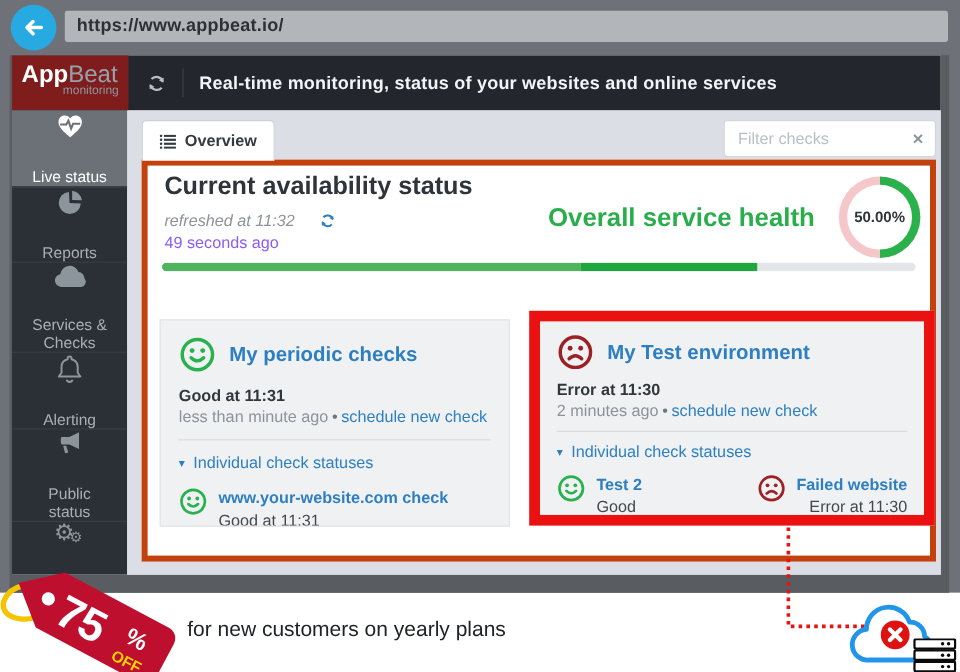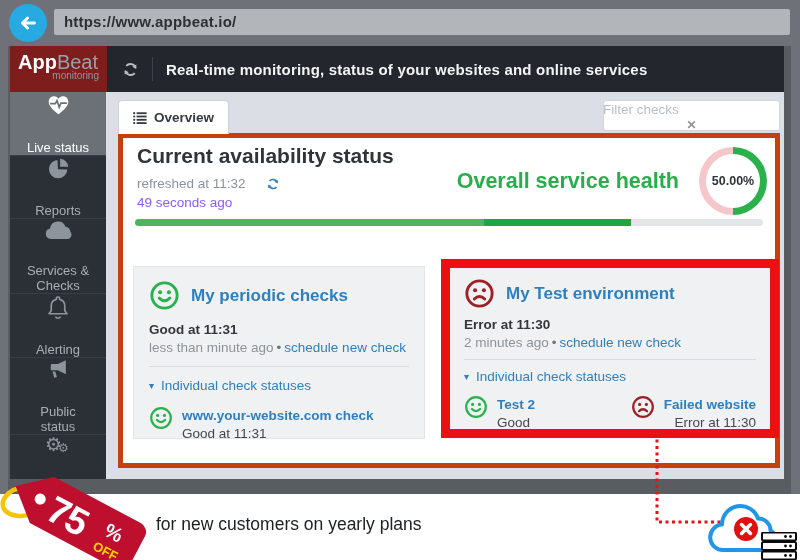--- a/index.html
+++ b/index.html
@@ -49,32 +49,32 @@
 
   .main{flex:1;position:relative;background:#dbdfe5;}
 
   
   .tab{position:absolute;left:12px;top:8px;height:33px;background:#ffffff;
        border:1px solid #ccd1d7;border-bottom:none;border-radius:4px 4px 0 0;
        display:flex;align-items:center;gap:7px;padding:0 14px;font-size:13.5px;
        font-weight:700;color:#343a40;z-index:3;cursor:pointer;}
   .filter-box{position:absolute;right:4px;top:8px;width:177px;height:31px;background:#fff;
               border:1px solid #d3d7dc;border-radius:3px;display:flex;align-items:center;
-              box-sizing:border-box;padding:0 9px;z-index:3;flex-direction:column;}
+              box-sizing:border-box;padding:0 9px;z-index:3;}
   .filter-box input{flex:1;border:none;outline:none;font-size:13.5px;color:#4a5056;
                     font-family:"Liberation Sans",sans-serif;background:transparent;min-width:0;}
   .filter-box input::placeholder{color:#b9bfc6;}
   .filter-x{color:#8d939a;font-size:12px;font-weight:700;cursor:pointer;}
 
   
   .panel{position:absolute;left:12px;right:4px;top:41px;bottom:11px;background:#ffffff;
          border:5px solid #c2410c;z-index:2;padding-left:43px;}
   .heading{position:absolute;left:14px;top:6px;font-size:21px;font-weight:700;color:#2f343a;}
   .refreshed{position:absolute;left:14px;top:38px;font-size:13.5px;color:#8d939a;
-             display:flex;align-items:center;gap:20px;}
+             display:flex;align-items:center;gap:20px;font-style:italic;}
   .refresh-blue{color:#2e7fc0;display:flex;}
   .ago-line{position:absolute;left:14px;top:57px;font-size:13.5px;color:#8b5cf6;}
   .health-label{position:absolute;right:96px;top:31px;font-size:21.5px;font-weight:700;color:#29ae4b;}
   .donut{position:absolute;right:8px;top:9px;width:68px;height:68px;border-radius:50%;
          background:conic-gradient(#2bb14c 0 50%,#f5c6ca 50% 100%);
          display:flex;align-items:center;justify-content:center;}
   .donut::before{content:"";position:absolute;inset:7px;background:#fff;border-radius:50%;}
   .donut span{position:relative;font-size:12.5px;font-weight:700;color:#2f3439;}
 
   .bar{position:absolute;left:12px;right:12px;top:81px;height:7px;border-radius:3.5px;

